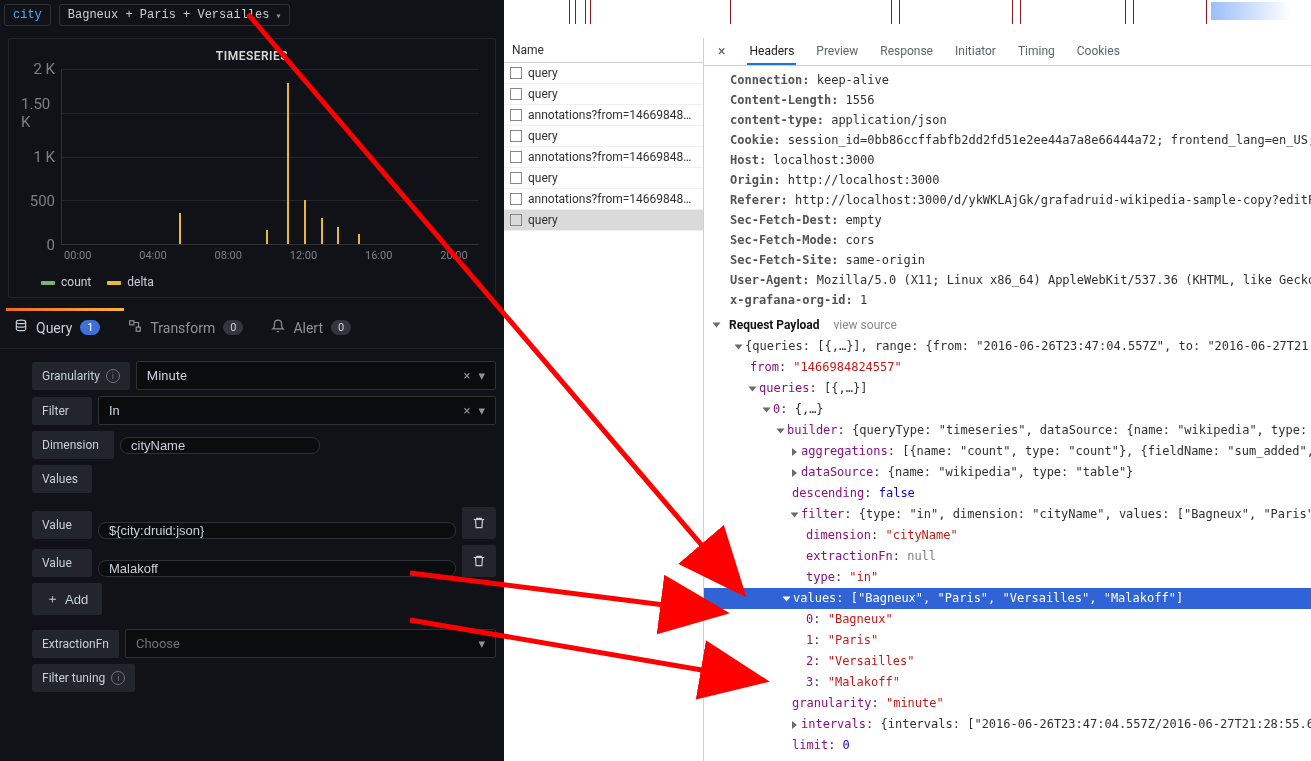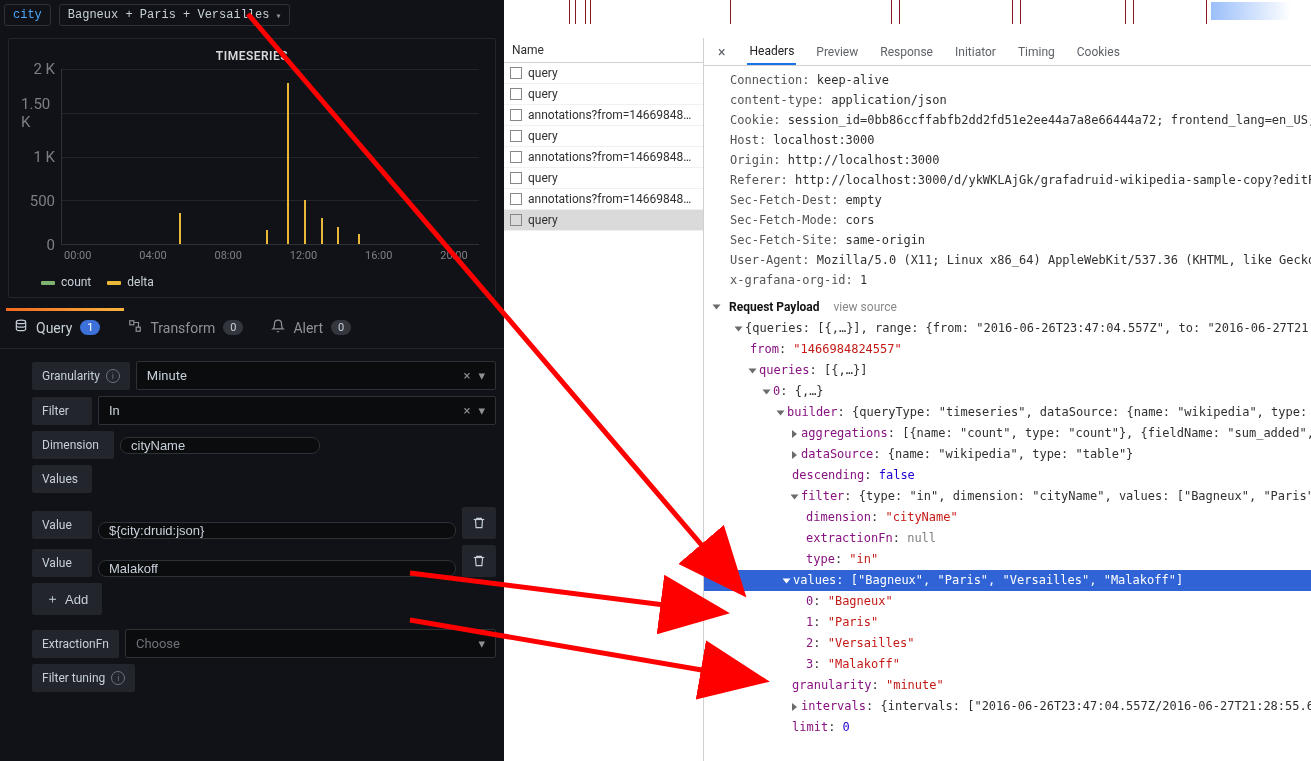--- a/index.html
+++ b/index.html
@@ -53,21 +53,21 @@
   .reqhead{font-weight:400;color:#303030;border-bottom:1px solid #d0d0d0;padding:5px 8px 5px 8px;display:flex;justify-content:space-between;align-items:center;font-size:12px;}
   .reqitem{padding:3px 6px;border-bottom:1px solid #f0f0f0;display:flex;align-items:center;gap:6px;white-space:nowrap;overflow:hidden;text-overflow:ellipsis;font-size:12px;}
   .reqitem.sel{background:#dadada;}
   .cb{width:12px;height:12px;border:1px solid #888;flex:none;}
   .detail{flex:1;display:flex;flex-direction:column;min-width:0;}
   .dtabs{display:flex;gap:18px;border-bottom:1px solid #d0d0d0;padding:0 10px;align-items:center;height:28px;font-size:12px;}
   .dtab{color:#5f6368;cursor:pointer;padding:5px 2px;}
   .dtab.active{color:#202124;border-bottom:2px solid #1a73e8;margin-bottom:-1px;}
   .closex{color:#5f6368;cursor:pointer;padding:0 4px;font-size:14px;}
   .headers{padding:4px 10px 6px 26px;font-family:Menlo,Consolas,monospace;font-size:12px;line-height:20px;overflow:hidden;white-space:nowrap;}
-  .hk{font-weight:400;color:#545454;}
+  .hk{font-weight:700;color:#545454;}
   .sect{display:flex;align-items:center;gap:6px;padding:4px 10px;font-size:12px;font-weight:700;color:#111;}
   .viewsrc{color:#888;font-weight:400;margin-left:8px;}
   .json{font-family:Menlo,Consolas,monospace;font-size:12px;line-height:21px;padding:0 0 8px 18px;white-space:nowrap;overflow:hidden;}
   .jline{display:block;}
   .pad1{padding-left:14px;} .pad2{padding-left:28px;} .pad3{padding-left:42px;} .pad4{padding-left:56px;} .pad5{padding-left:70px;} .pad6{padding-left:84px;}
   .k{color:#881280;}
   .s{color:#c41a16;}
   .n{color:#1c00cf;}
   .b{color:#1c00cf;}
   .p{color:#303030;}
@@ -310,20 +310,21 @@
           <span class="dtab active">Headers</span>
           <span class="dtab">Preview</span>
           <span class="dtab">Response</span>
           <span class="dtab">Initiator</span>
           <span class="dtab">Timing</span>
           <span class="dtab">Cookies</span>
         </div>
 
         <div class="headers">
           <div><span class="hk">Connection:</span> <span>keep-alive</span></div>
+          <div><span class="hk">Content-Length:</span> <span>1556</span></div>
           <div><span class="hk">content-type:</span> <span>application/json</span></div>
           <div><span class="hk">Cookie:</span> <span>session_id=0bb86ccffabfb2dd2fd51e2ee44a7a8e66444a72; frontend_lang=en_US; fil</span></div>
           <div><span class="hk">Host:</span> <span>localhost:3000</span></div>
           <div><span class="hk">Origin:</span> <span>http://localhost:3000</span></div>
           <div><span class="hk">Referer:</span> <span>http://localhost:3000/d/ykWKLAjGk/grafadruid-wikipedia-sample-copy?editPanel</span></div>
           <div><span class="hk">Sec-Fetch-Dest:</span> <span>empty</span></div>
           <div><span class="hk">Sec-Fetch-Mode:</span> <span>cors</span></div>
           <div><span class="hk">Sec-Fetch-Site:</span> <span>same-origin</span></div>
           <div><span class="hk">User-Agent:</span> <span>Mozilla/5.0 (X11; Linux x86_64) AppleWebKit/537.36 (KHTML, like Gecko) Ch</span></div>
           <div><span class="hk">x-grafana-org-id:</span> <span>1</span></div>

